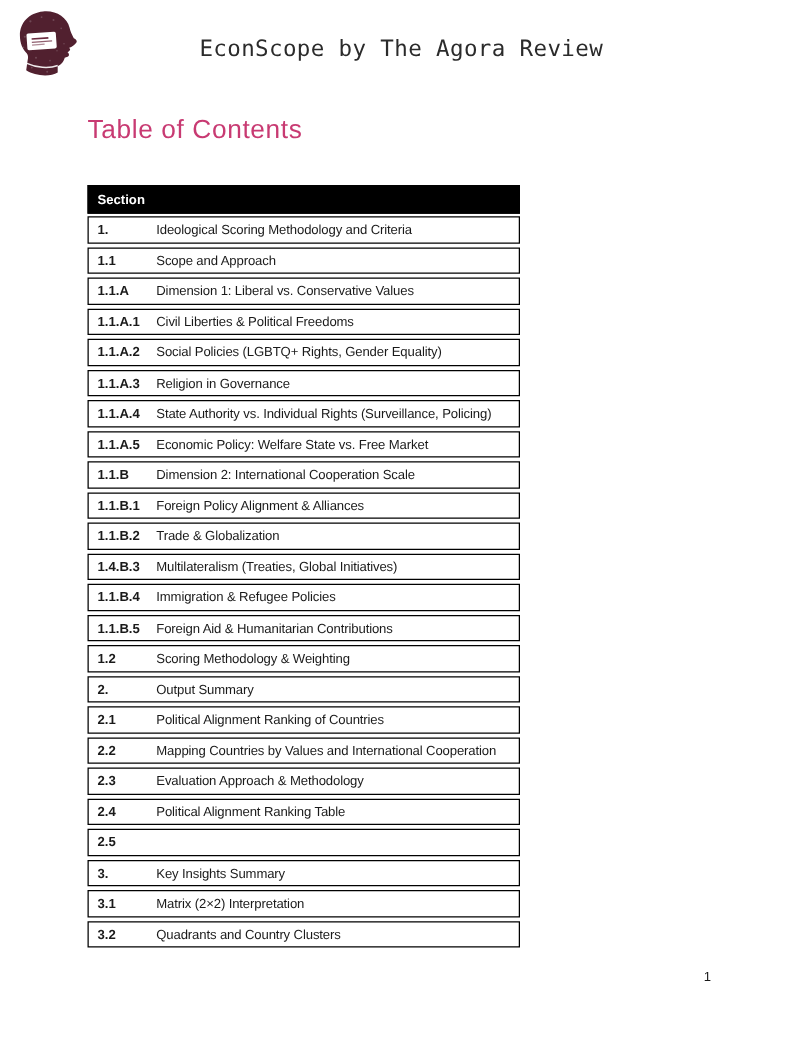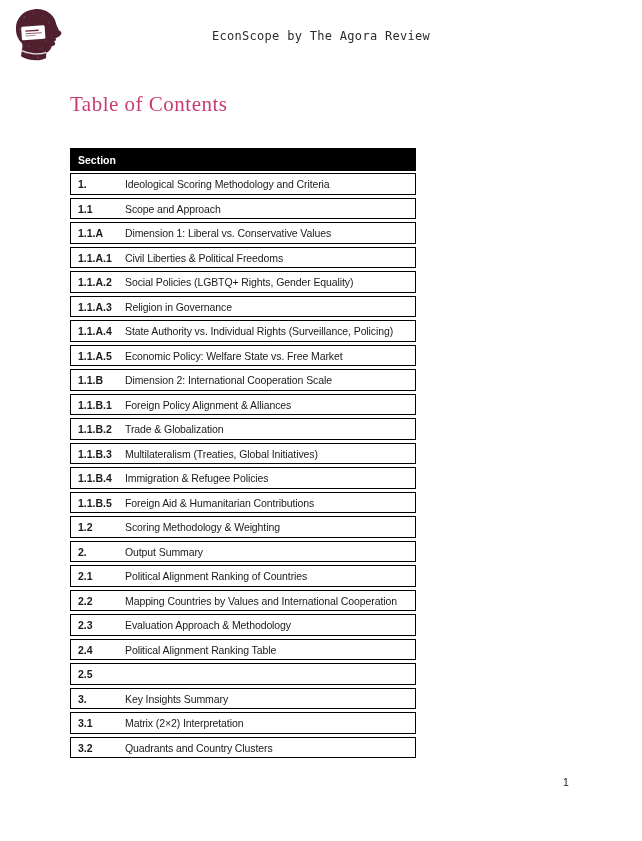--- a/index.html
+++ b/index.html
@@ -13,36 +13,36 @@
     color: #1a1a1a;
     overflow: hidden;
   }
 
   
   .doc-header {
     position: absolute;
     top: 29px; left: 0; right: 0;
     text-align: center;
     font-family: "DejaVu Sans Mono", monospace;
-    font-size: 12px;
+    font-size: 18px;
     color: #2b2b2b;
     letter-spacing: 0.3px;
   }
   .logo {
     position: absolute;
     top: 7px; left: 11px;
     width: 58px; height: 56px;
   }
 
   
   .page-title {
     position: absolute;
     top: 92px; left: 70px;
     margin: 0;
-    font-family: Liberation Serif, serif;
+    font-family: Liberation Sans, sans-serif;
     font-size: 21px;
     font-weight: 500;
     letter-spacing: 0.5px;
   }
 
   
   .toc {
     position: absolute;
     top: 148px; left: 70px;
     width: 346px;
@@ -180,21 +180,21 @@
         </div>
         <div class="trow">
           <div class="cell sec">1.1.B.1</div>
           <div class="cell ttl">Foreign Policy Alignment &amp; Alliances</div>
         </div>
         <div class="trow">
           <div class="cell sec">1.1.B.2</div>
           <div class="cell ttl">Trade &amp; Globalization</div>
         </div>
         <div class="trow">
-          <div class="cell sec">1.1.B.3</div>
+          <div class="cell sec">1.4.B.3</div>
           <div class="cell ttl">Multilateralism (Treaties, Global Initiatives)</div>
         </div>
         <div class="trow">
           <div class="cell sec">1.1.B.4</div>
           <div class="cell ttl">Immigration &amp; Refugee Policies</div>
         </div>
         <div class="trow">
           <div class="cell sec">1.1.B.5</div>
           <div class="cell ttl">Foreign Aid &amp; Humanitarian Contributions</div>
         </div>

